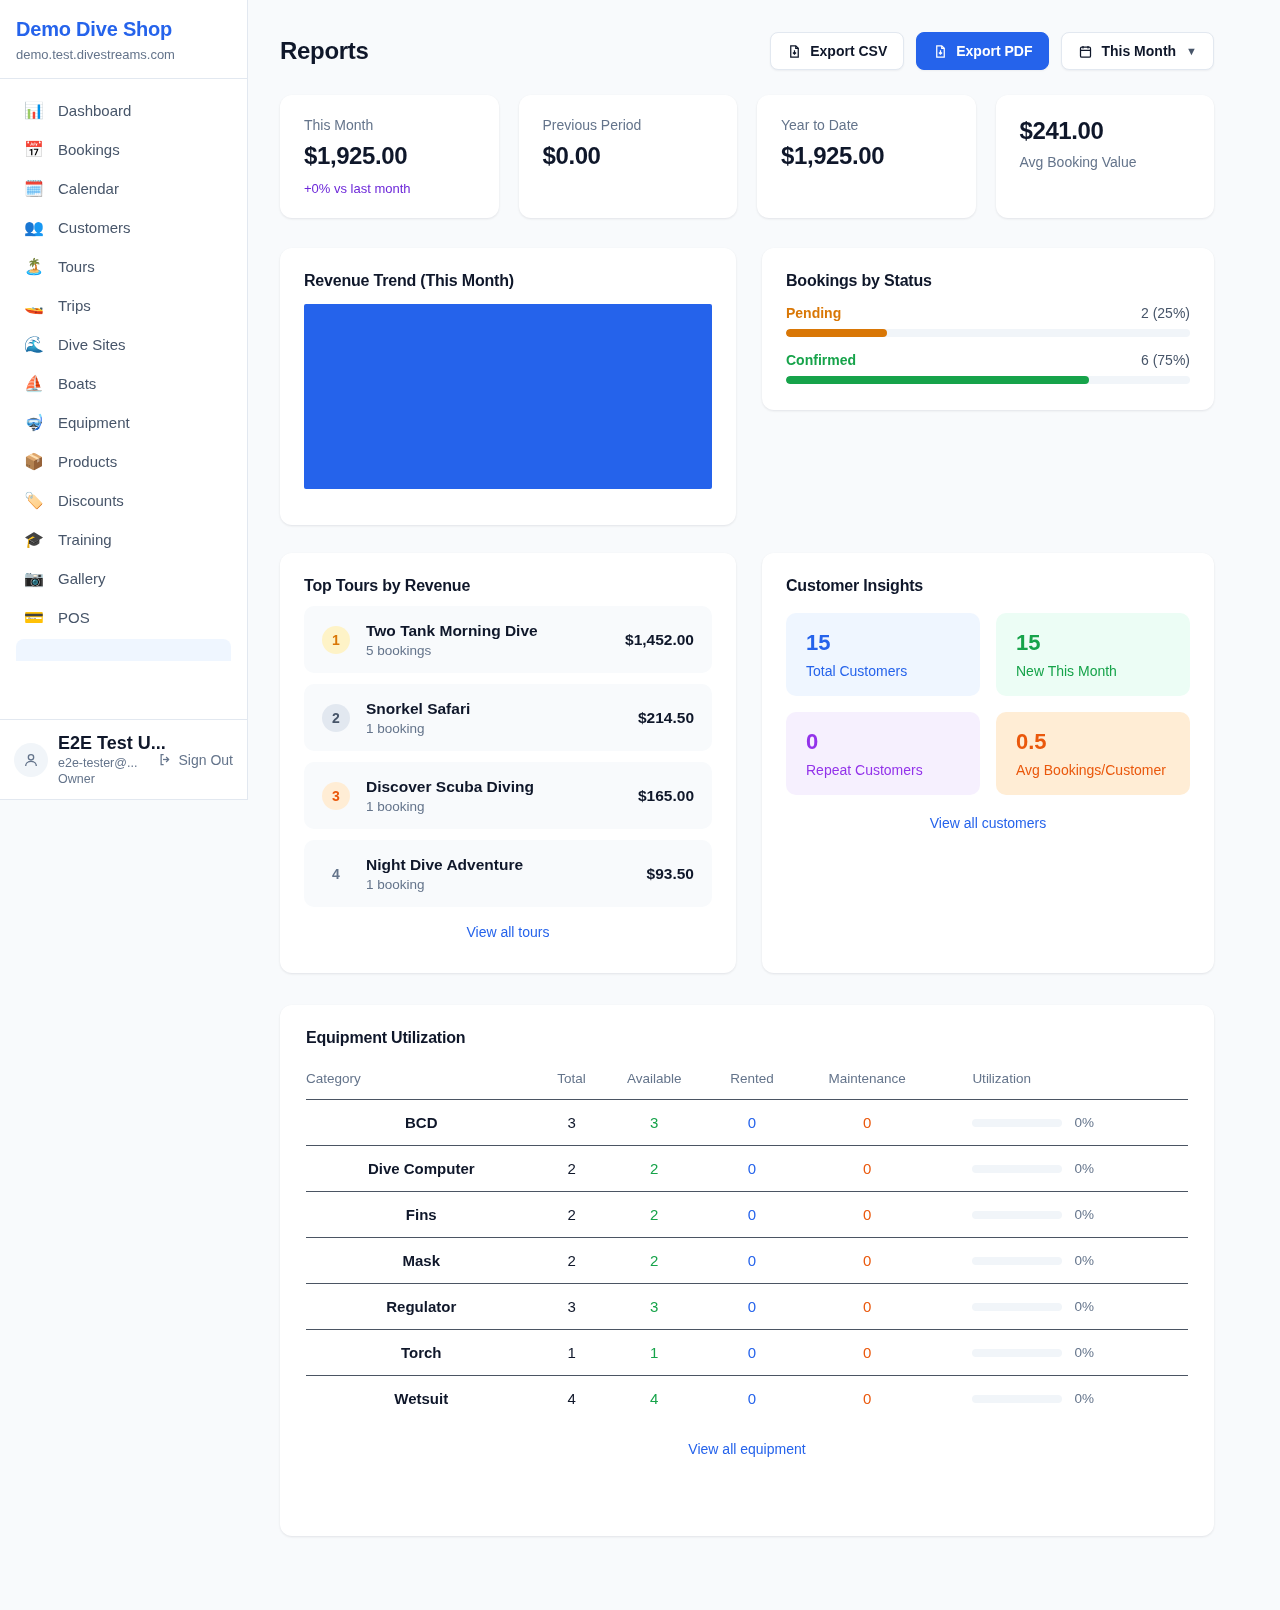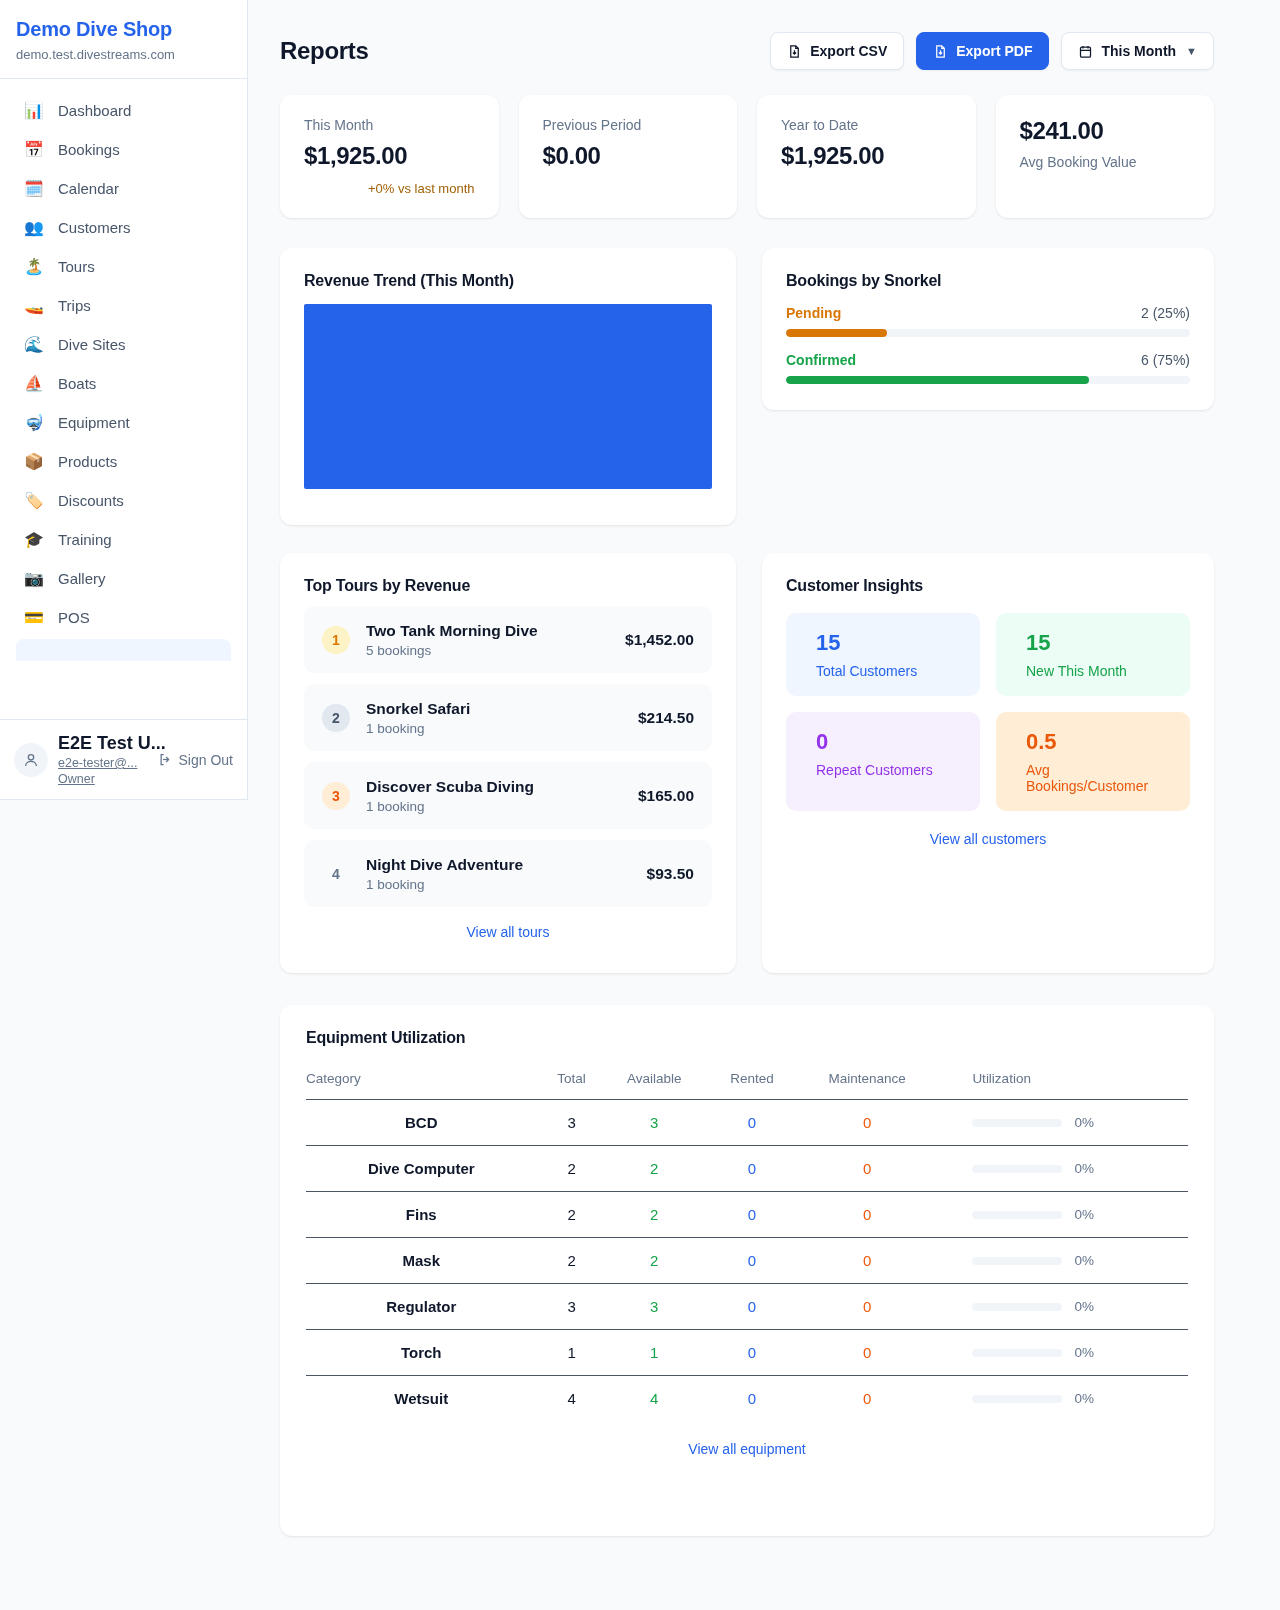--- a/index.html
+++ b/index.html
@@ -39,21 +39,21 @@
     background: #ffffff; border-top: 1px solid #e2e8f0;
     padding: 13px 14px; display: flex; align-items: center; gap: 10px;
   }
   .avatar {
     width: 34px; height: 34px; border-radius: 50%;
     background: #f1f5f9; color: #64748b;
     display: flex; align-items: center; justify-content: center; flex: 0 0 34px;
   }
   .user-meta { min-width: 0; }
   .user-name { font-size: 18px; font-weight: 700; color: #0f172a; white-space: nowrap; }
-  .user-email, .user-role { font-size: 12.5px; color: #64748b; margin-top: 2px; white-space: nowrap; text-decoration: underline; }
+  .user-email, .user-role { font-size: 12.5px; color: #64748b; margin-top: 2px; white-space: nowrap; }
   .signout {
     margin-left: auto; display: flex; align-items: center; gap: 6px;
     color: #64748b; font-size: 14px; cursor: pointer; white-space: nowrap;
   }
 
   
   .main { margin-left: 248px; padding: 32px 66px 40px 32px; }
   .page-header { display: flex; align-items: center; justify-content: space-between; margin-bottom: 25px; }
   .page-title { font-size: 24px; font-weight: 700; letter-spacing: -0.3px; }
   .header-actions { display: flex; gap: 12px; }
@@ -71,21 +71,21 @@
   .card {
     background: #ffffff; border-radius: 12px;
     box-shadow: 0 1px 3px rgba(15,23,42,0.06), 0 1px 2px rgba(15,23,42,0.04);
   }
 
   
   .stats-grid { display: grid; grid-template-columns: repeat(4, 1fr); gap: 20px; margin-bottom: 30px; }
   .stat-card { padding: 22px 24px; min-height: 123px; }
   .stat-label { font-size: 14px; color: #64748b; }
   .stat-value { font-size: 24px; font-weight: 700; letter-spacing: -0.4px; margin-top: 9px; }
-  .stat-delta { font-size: 13px; color: #a16207; margin-top: 11px; text-align: right; }
+  .stat-delta { font-size: 13px; color: #6d28d9; margin-top: 11px; }
   .stat-card.value-first .stat-value { margin-top: 0; }
   .stat-card.value-first .stat-label { margin-top: 9px; }
 
   
   .charts-row { display: grid; grid-template-columns: 456px 452px; gap: 26px; margin-bottom: 28px; align-items: start; }
   .section-title { font-size: 16px; font-weight: 700; letter-spacing: -0.2px; }
   .revenue-card { padding: 24px; height: 277px; }
   .chart-block { margin-top: 14px; height: 185px; border-radius: 2px; }
   .status-card { padding: 24px; height: 162px; }
   .status-row { margin-top: 15px; }
@@ -108,21 +108,21 @@
     width: 28px; height: 28px; border-radius: 50%; flex: 0 0 28px;
     display: flex; align-items: center; justify-content: center;
     font-size: 14px; font-weight: 600; color: #64748b;
   }
   .tour-name { font-size: 15.5px; font-weight: 600; color: #0f172a; }
   .tour-sub { font-size: 13.5px; color: #64748b; margin-top: 3px; }
   .tour-price { margin-left: auto; font-size: 15.5px; font-weight: 700; color: #0f172a; }
   .view-link { display: block; text-align: center; color: #2563eb; font-size: 14px; margin-top: 17px; cursor: pointer; text-decoration: none; }
 
   .insight-grid { display: grid; grid-template-columns: 1fr 1fr; gap: 16px; margin-top: 18px; }
-  .insight-card { border-radius: 10px; padding: 17px 30px; min-height: 82px; }
+  .insight-card { border-radius: 10px; padding: 17px 20px; min-height: 82px; }
   .insight-value { font-size: 22px; font-weight: 700; }
   .insight-label { font-size: 14px; margin-top: 7px; }
   .insights-card .view-link { margin-top: 20px; }
 
   
   .equipment-card { padding: 24px 26px 26px; min-height: 531px; }
   .equip-table { width: 100%; border-collapse: collapse; margin-top: 16px; }
   .equip-table th {
     font-size: 13.5px; font-weight: 400; color: #64748b;
     text-align: center; padding: 8px 0 13px;
@@ -292,21 +292,21 @@
       <div class="stat-label">Avg Booking Value</div>
     </div>
   </div>
 
   <div class="charts-row">
     <div class="card revenue-card">
       <div class="section-title">Revenue Trend (This Month)</div>
       <div class="chart-block" style="background: rgb(37, 99, 235);"></div>
     </div>
     <div class="card status-card">
-      <div class="section-title">Bookings by Snorkel</div>
+      <div class="section-title">Bookings by Status</div>
       <div class="status-row">
         <div class="status-line">
           <span class="status-label" style="color: rgb(217, 119, 6);">Pending</span>
           <span class="status-count">2 (25%)</span>
         </div>
         <div class="track">
           <div class="fill" style="width: 25%; background: rgb(217, 119, 6);"></div>
         </div>
       </div>
       <div class="status-row">

